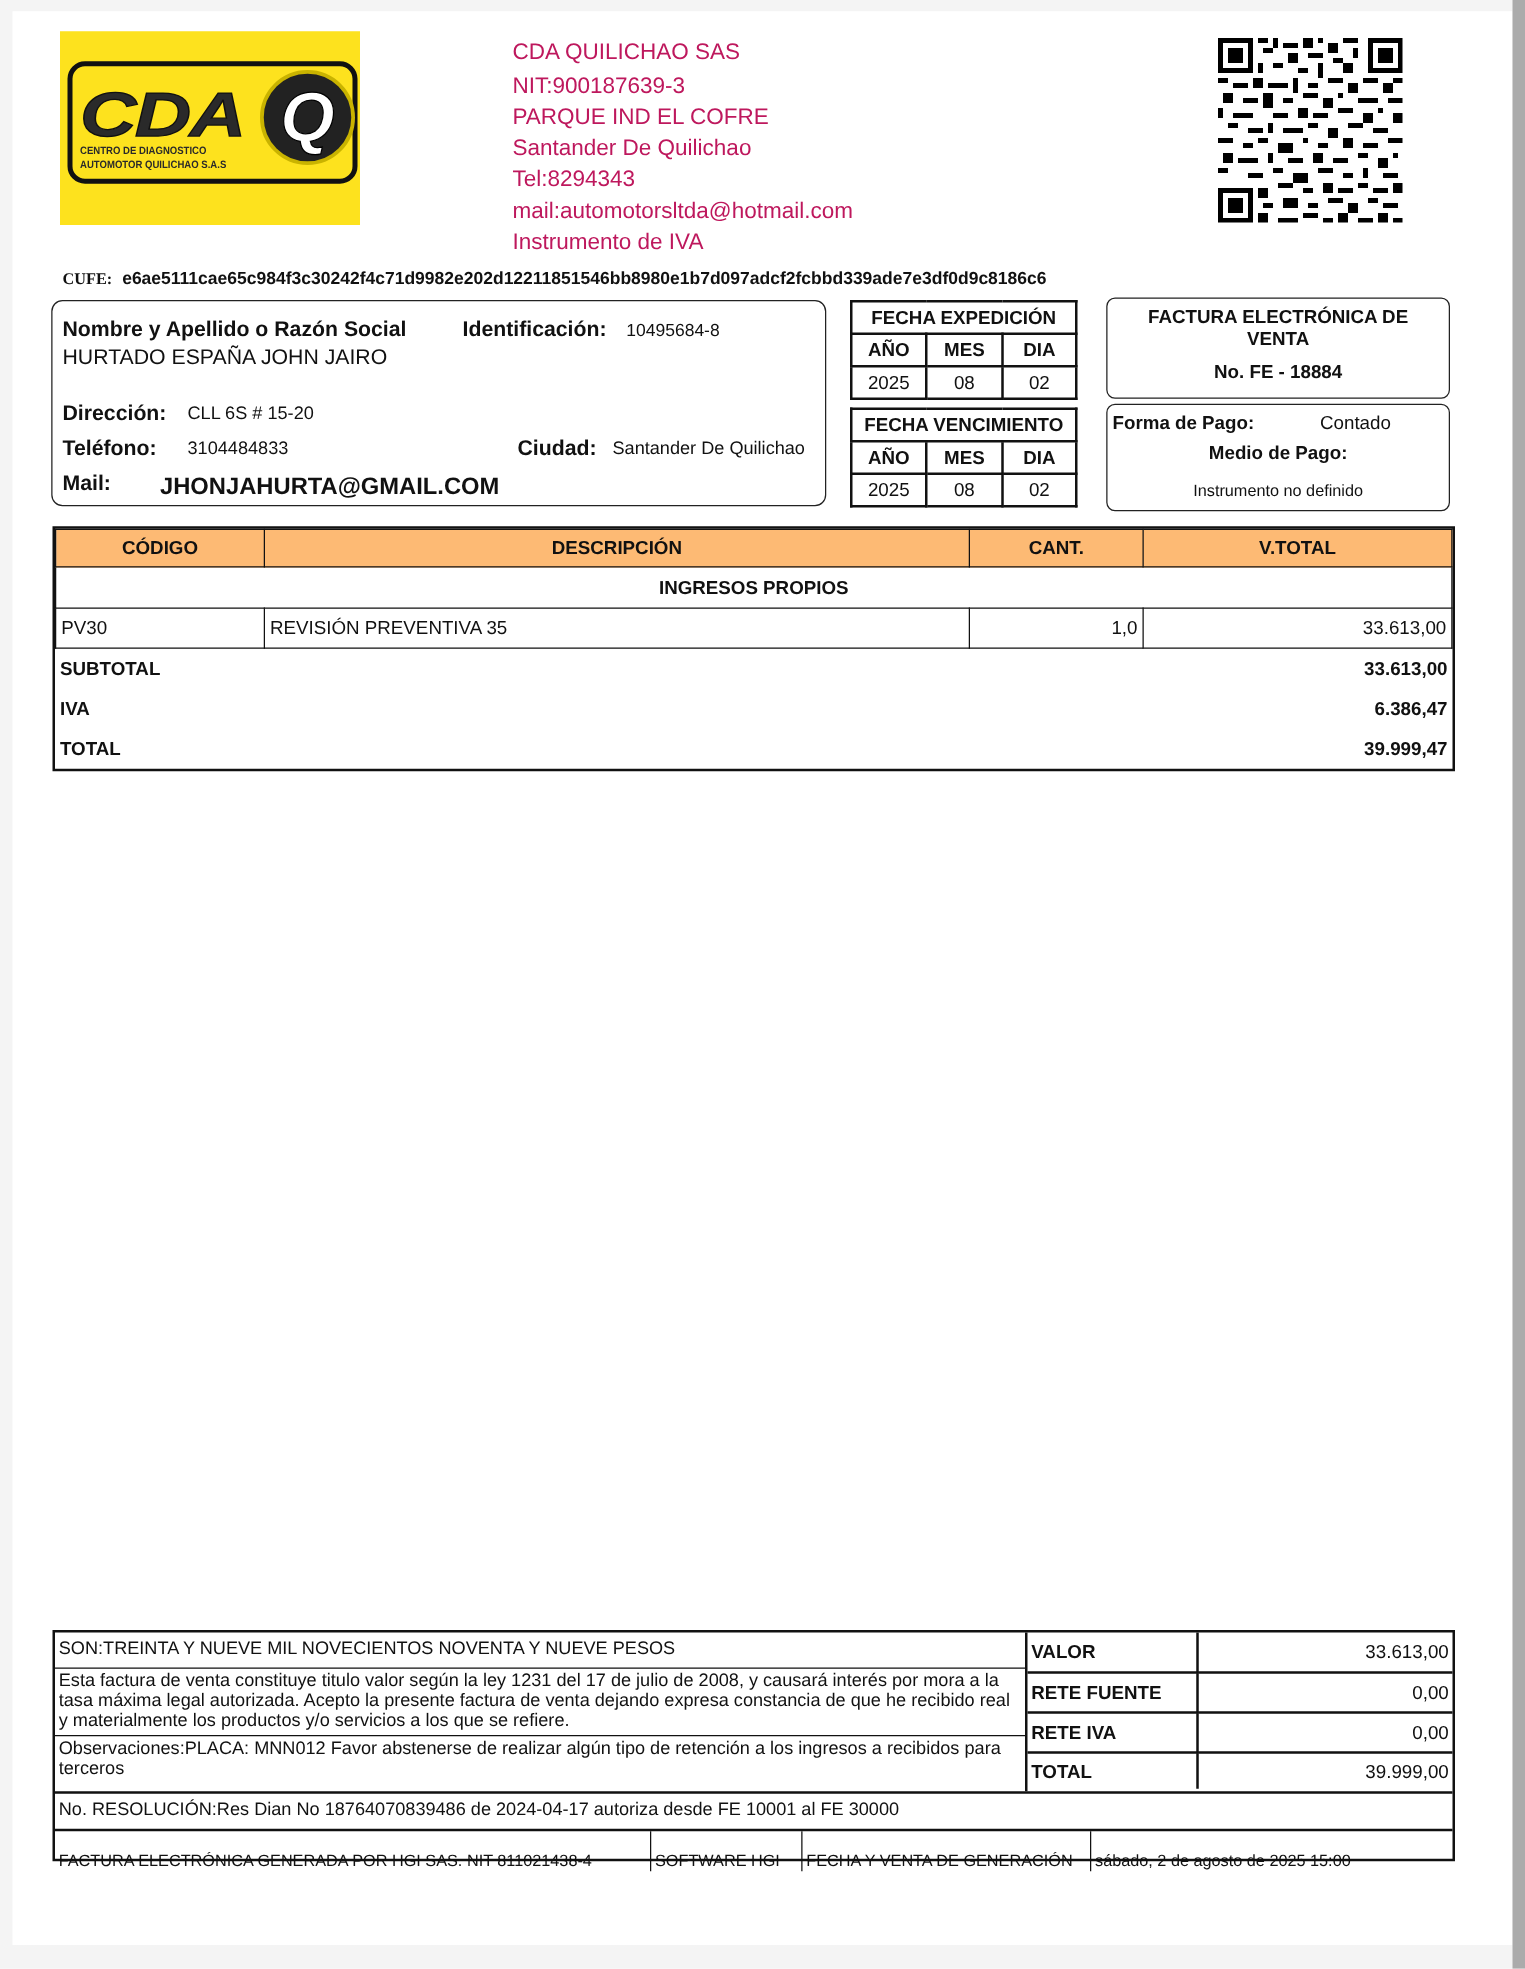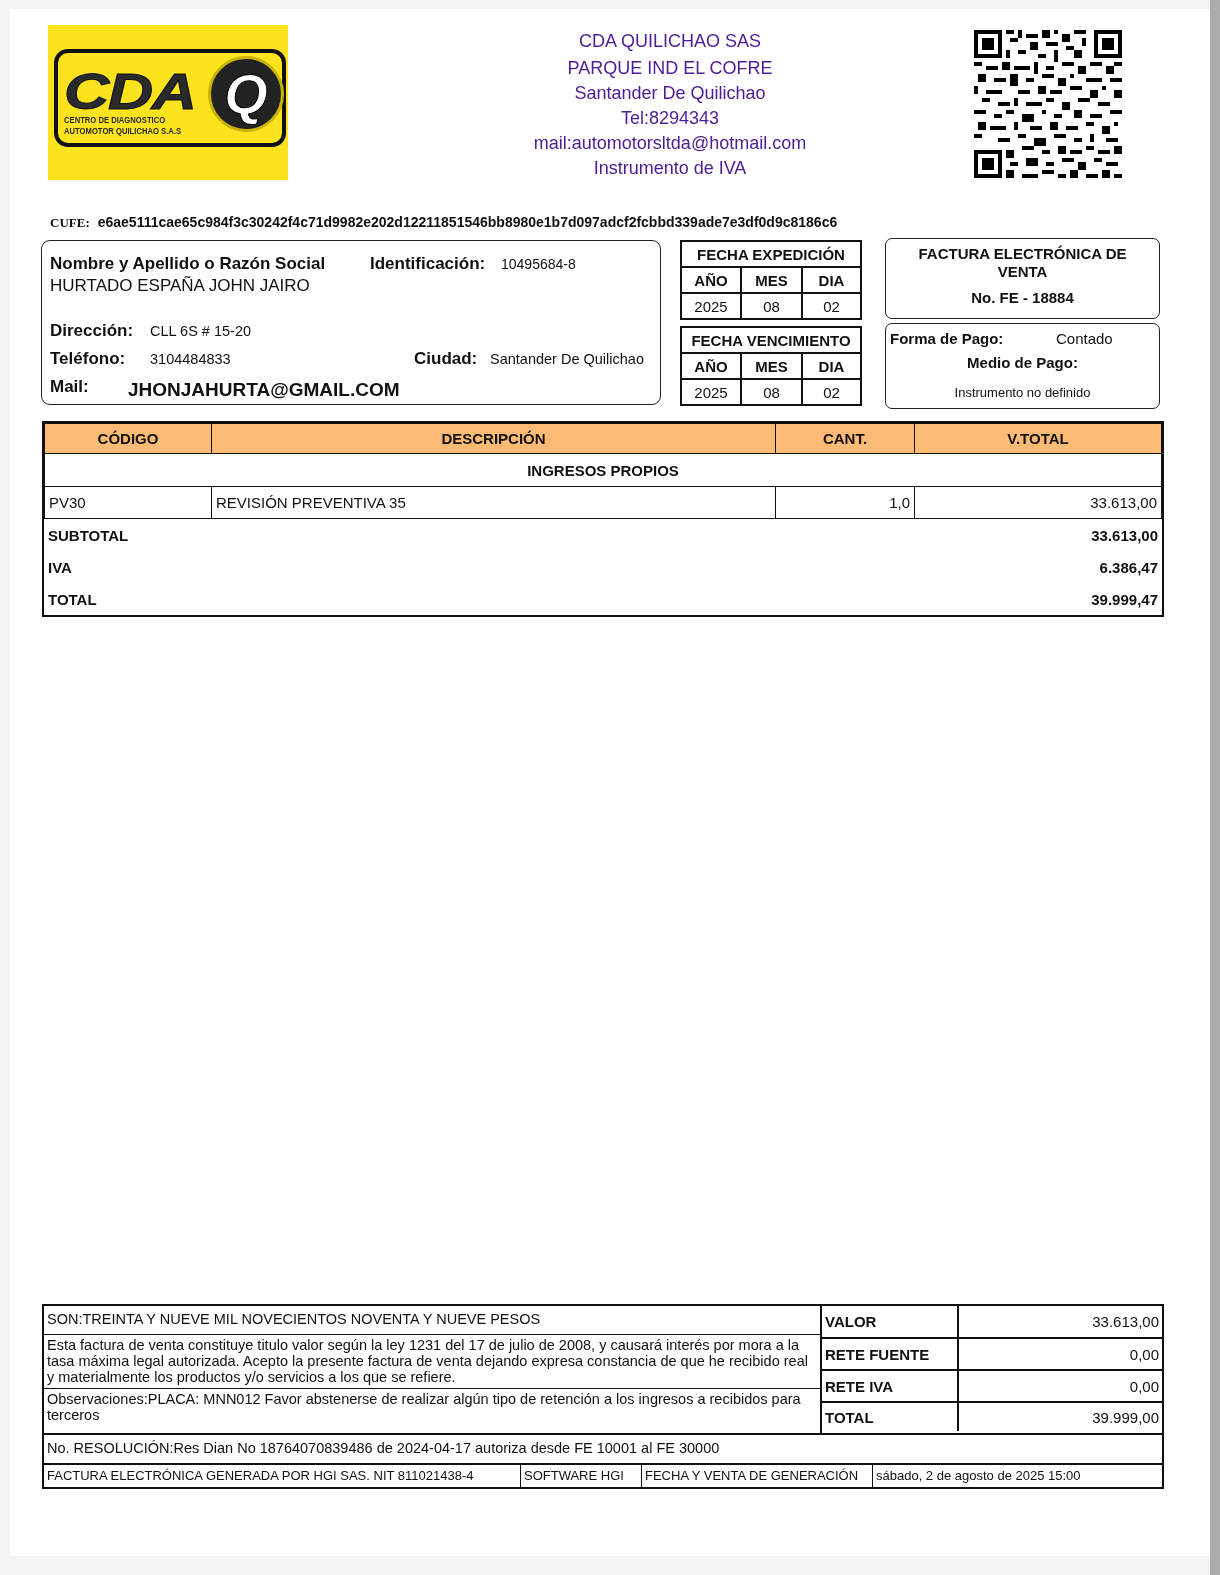--- a/index.html
+++ b/index.html
@@ -11,21 +11,21 @@
 
     
     .logo { left: 38px; top: 16px; width: 240px; height: 155px; background: #fde21e; }
     .logo-inner { position: absolute; left: 6px; top: 24px; width: 232px; height: 98px; border: 4px solid #111; border-radius: 14px; }
     .logo-cda { position: absolute; left: 6px; top: 14px; font-family: "Liberation Sans", sans-serif; font-weight: 900; font-style: italic; font-size: 50px; letter-spacing: -1px; color: #2a2a2a; -webkit-text-stroke: 1px #111; transform: scaleX(1.25); transform-origin: left top; line-height: 1; }
     .logo-q { position: absolute; left: 150px; top: 3px; width: 76px; height: 76px; border-radius: 50%; background: #222; border: 3px solid #c9b300; display: flex; align-items: center; justify-content: center; }
     .logo-q span { color: #fff; font-weight: 900; font-style: italic; font-size: 56px; line-height: 1; -webkit-text-stroke: 1px #000; }
     .logo-sub { position: absolute; left: 6px; top: 62px; font-size: 8.5px; font-weight: bold; color: #2a2a2a; line-height: 11px; transform: scaleX(0.9); transform-origin: left top; }
 
     
-    .company { left: 400px; top: 20px; width: 520px; text-align: center; font-size: 18px; line-height: 25px; color: #4c1d95; }
+    .company { left: 400px; top: 20px; width: 520px; text-align: left; font-size: 18px; line-height: 25px; color: #be185d; }
     .company .name { margin-bottom: 2px; }
 
     
     .qr { left: 964px; top: 21px; width: 148px; height: 148px; }
 
     
     .cufe { left: 40px; top: 205px; font-size: 14px; font-weight: bold; white-space: nowrap; }
     .cufe .lbl { font-family: "Liberation Serif", serif; font-size: 13px; margin-right: 8px; }
 
     
@@ -54,21 +54,21 @@
     .foot-left > div { border-bottom: 1.5px solid #111; padding: 2px 3px; line-height: 16px; }
     .foot-left > div:last-child { border-bottom: none; }
     .foot-right { flex: 1; }
     .foot-right table { width: 100%; border-collapse: collapse; font-size: 15px; }
     .foot-right td { height: 32px; border-bottom: 2px solid #111; padding: 0 3px; }
     .foot-right tr:last-child td { border-bottom: none; }
     .foot-right td.k { font-weight: bold; width: 136px; border-right: 2px solid #111; }
     .foot-right td.v { text-align: right; }
     .res { border-top: 2px solid #111; height: 30px; font-size: 14.5px; padding: 5px 3px; }
     .gen { border-top: 2px solid #111; display: flex; font-size: 13px; height: 24px; }
-    .gen div { padding: 3px 3px; border-right: 1.5px solid #111; white-space: nowrap; }
+    .gen div { padding: 16px 3px; border-right: 1.5px solid #111; white-space: nowrap; }
     .gen div:last-child { border-right: none; flex: 1; }
 
     .pageno { left: 1058px; top: 1576px; font-family: "Liberation Serif", serif; font-weight: bold; font-size: 15px; }
   </style>
 </head>
 <body>
 
 <div class="page">
 
   <div class="abs logo">
@@ -79,20 +79,21 @@
         </div>
       <div class="logo-sub">
         <div>CENTRO DE DIAGNOSTICO</div>
         <div>AUTOMOTOR QUILICHAO S.A.S</div>
       </div>
     </div>
   </div>
 
   <div class="abs company">
     <div class="name">CDA QUILICHAO SAS</div>
+    <div>NIT:900187639-3</div>
     <div>PARQUE IND EL COFRE</div>
     <div>Santander De Quilichao</div>
     <div>Tel:8294343</div>
     <div>mail:automotorsltda@hotmail.com</div>
     <div>Instrumento de IVA</div>
   </div>
 
   <svg class="abs qr" viewBox="0 0 37 37" shape-rendering="crispEdges">
     <rect width="37" height="37" fill="#fff"></rect>
     <g fill="#000">

